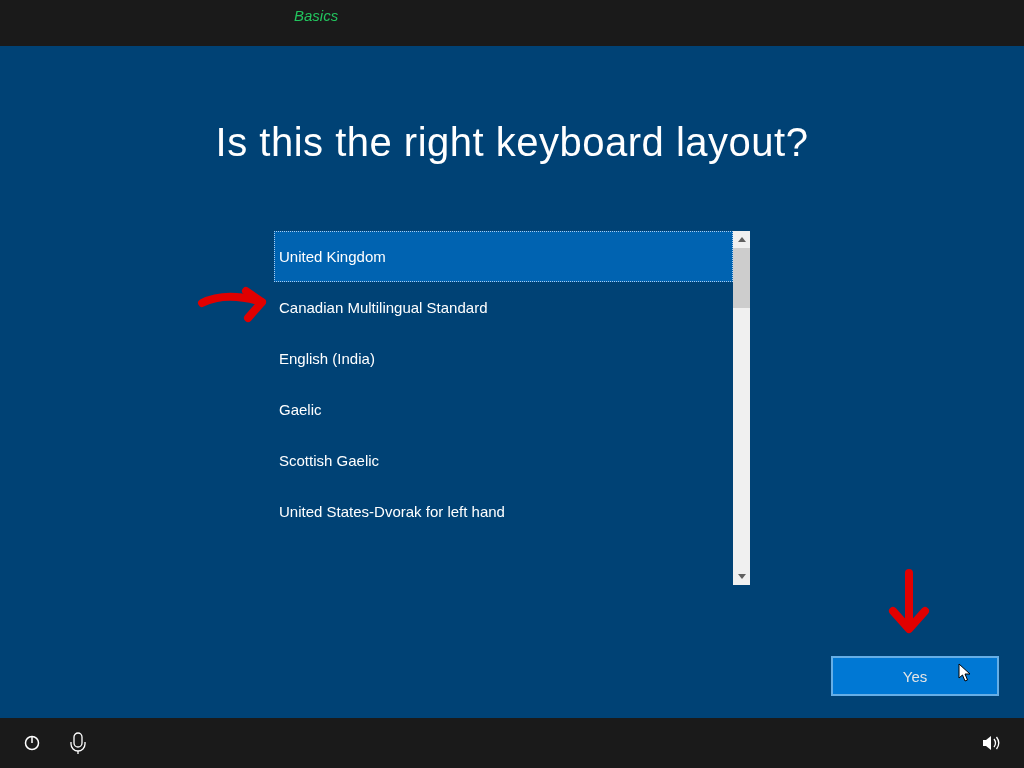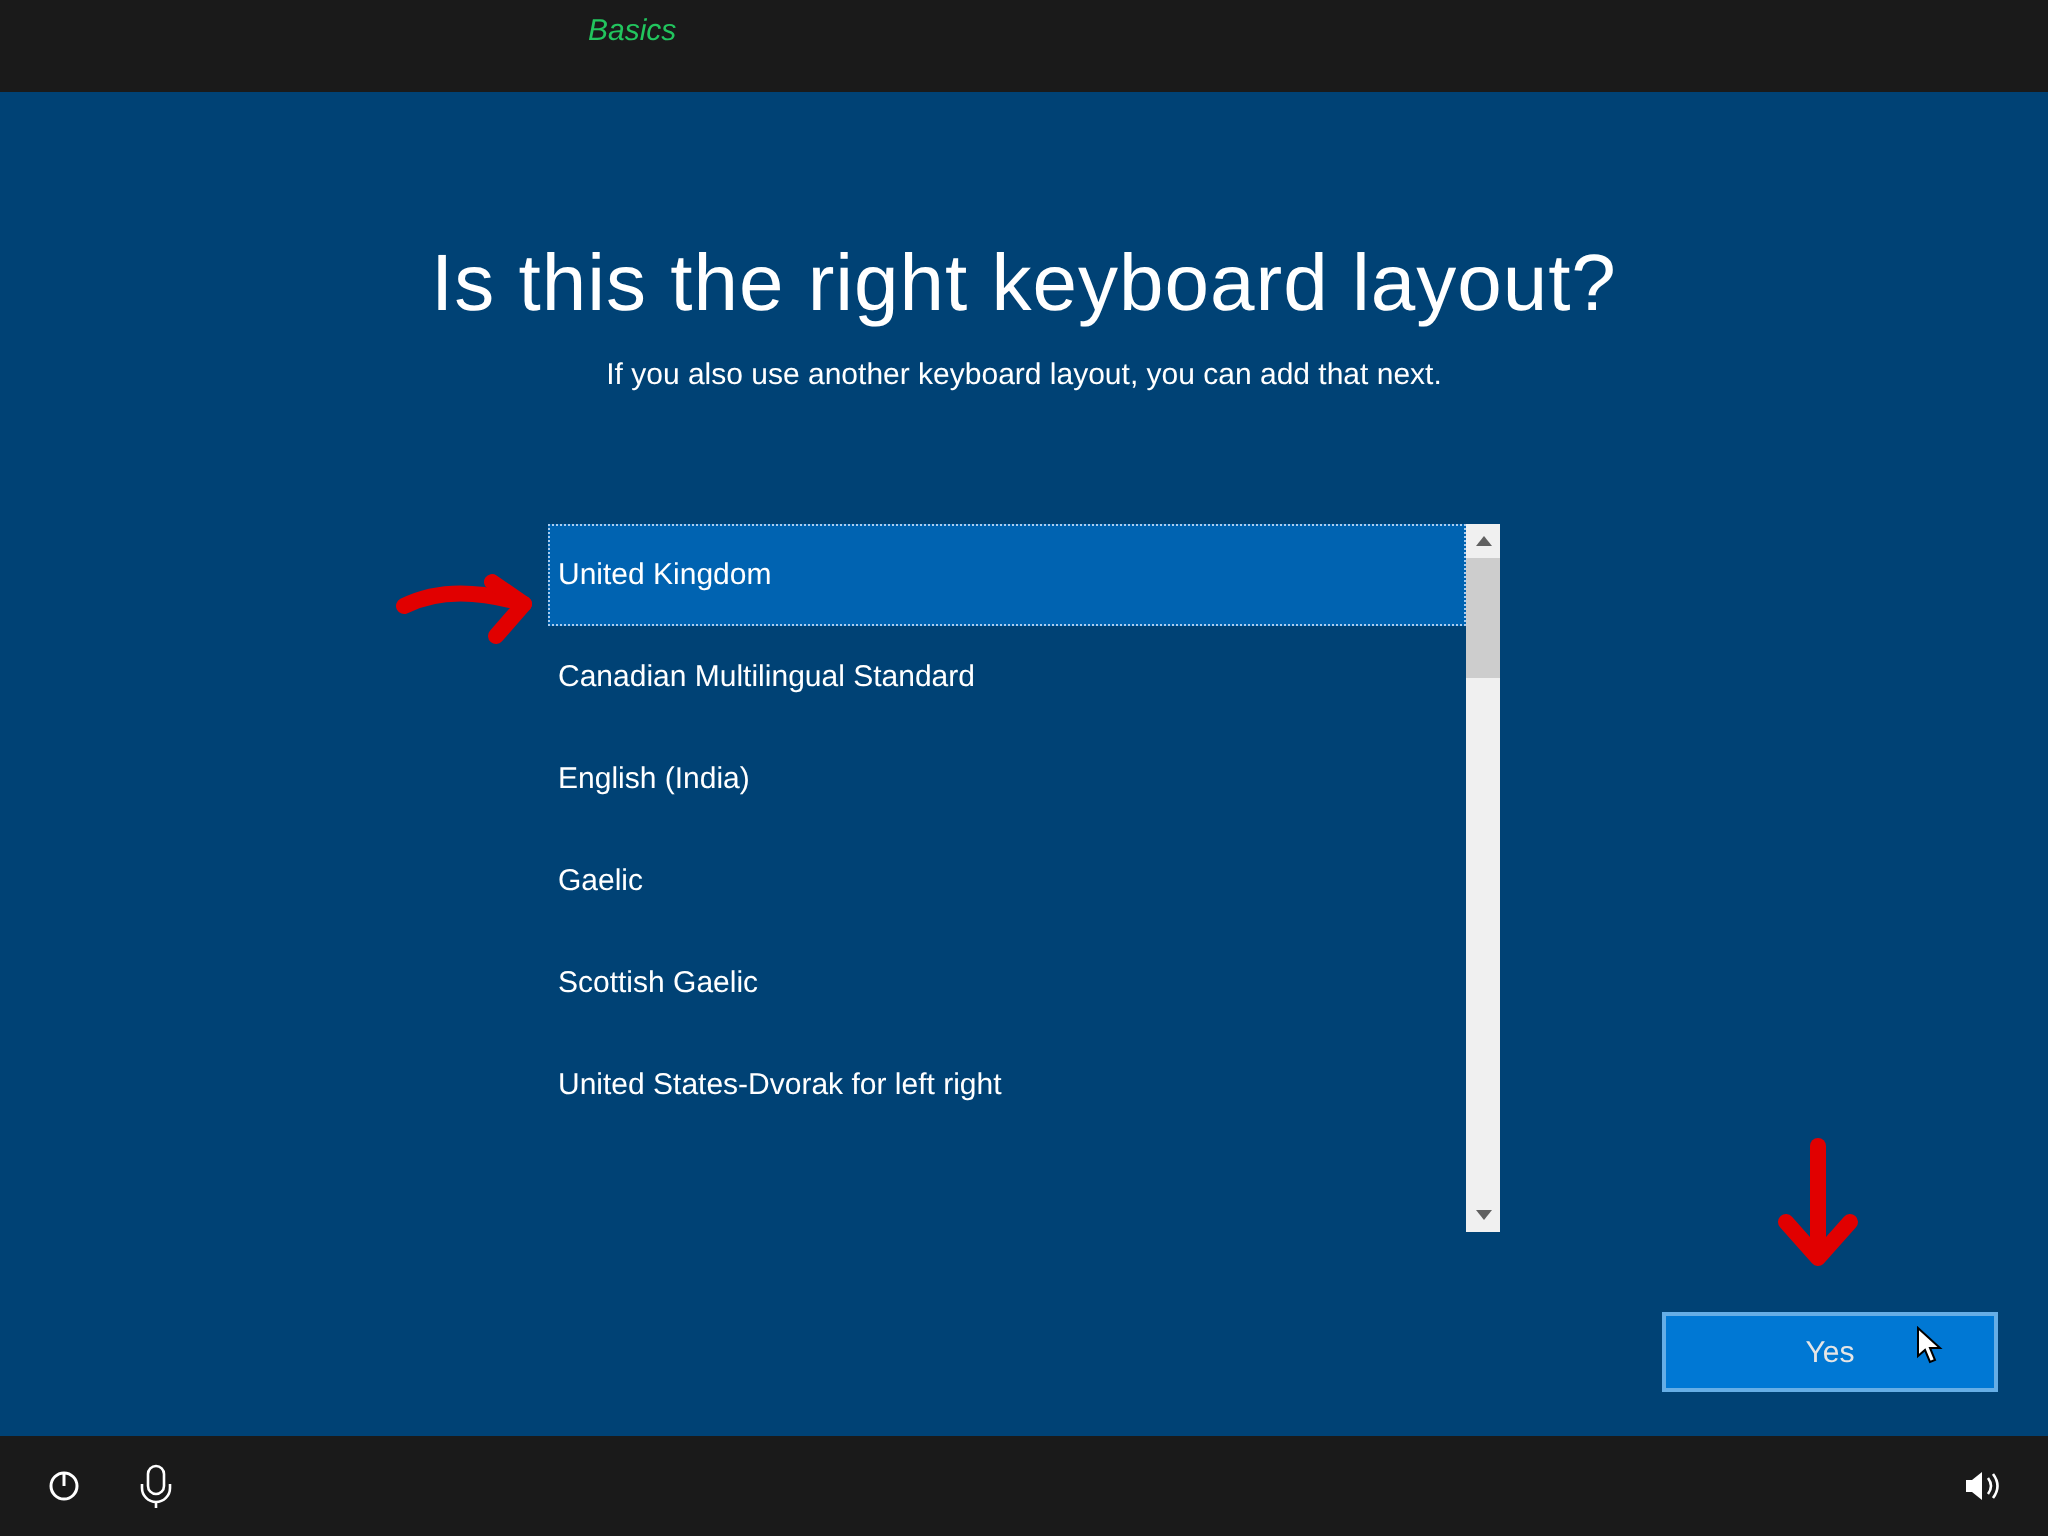--- a/index.html
+++ b/index.html
@@ -154,30 +154,29 @@
   </style>
 </head>
 <body>
 
 <div class="top-bar">
   <div class="tab">Basics</div>
 </div>
 
 <div class="main">
   <h1 class="title">Is this the right keyboard layout?</h1>
-  <p class="subtitle">If you also use another keyboard layout, you can add that next.</p>
 
   <div class="listbox-wrap">
     <div class="listbox">
       <div class="list-item selected">United Kingdom</div>
       <div class="list-item">Canadian Multilingual Standard</div>
       <div class="list-item">English (India)</div>
       <div class="list-item">Gaelic</div>
       <div class="list-item">Scottish Gaelic</div>
-      <div class="list-item">United States-Dvorak for left right</div>
+      <div class="list-item">United States-Dvorak for left hand</div>
     </div>
     <div class="scrollbar">
       <div class="scroll-arrow scroll-arrow-up">
         <svg width="8" height="5" viewBox="0 0 8 5">
             <path d="M0 5 L4 0 L8 5 Z" fill="#606060"></path>
           </svg>
       </div>
       <div class="scroll-thumb"></div>
       <div class="scroll-arrow scroll-arrow-down">
         <svg width="8" height="5" viewBox="0 0 8 5">

